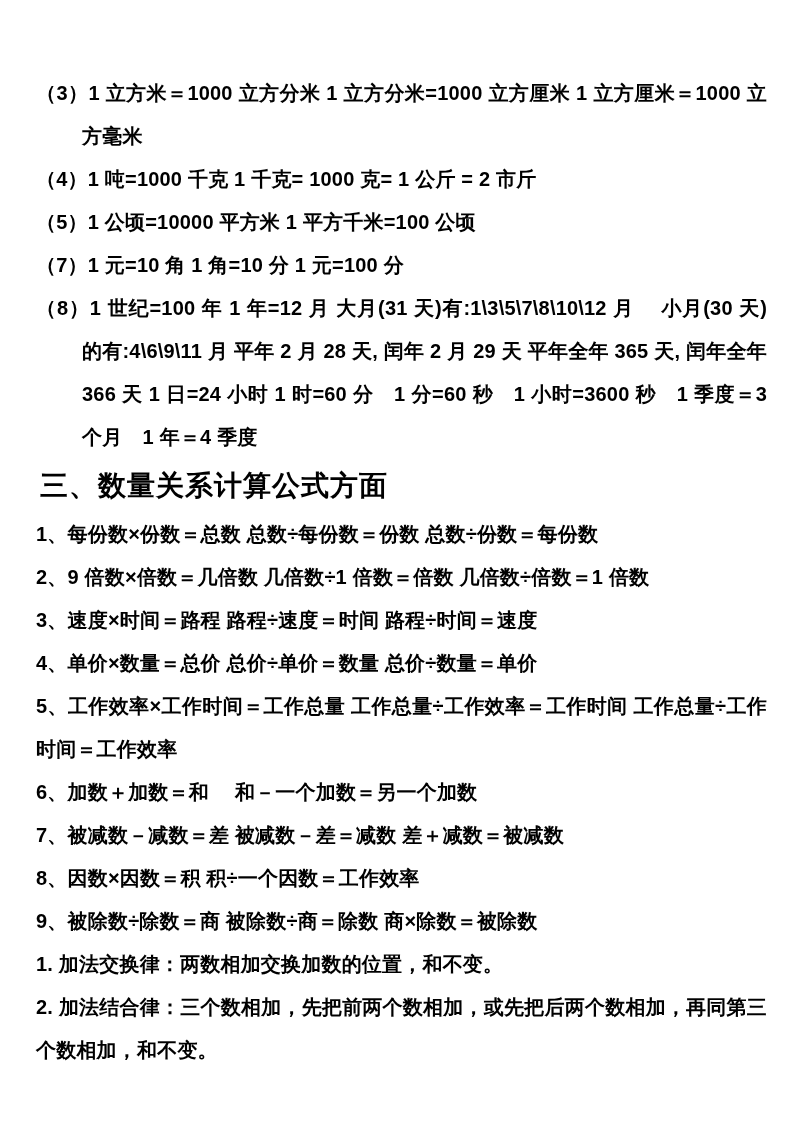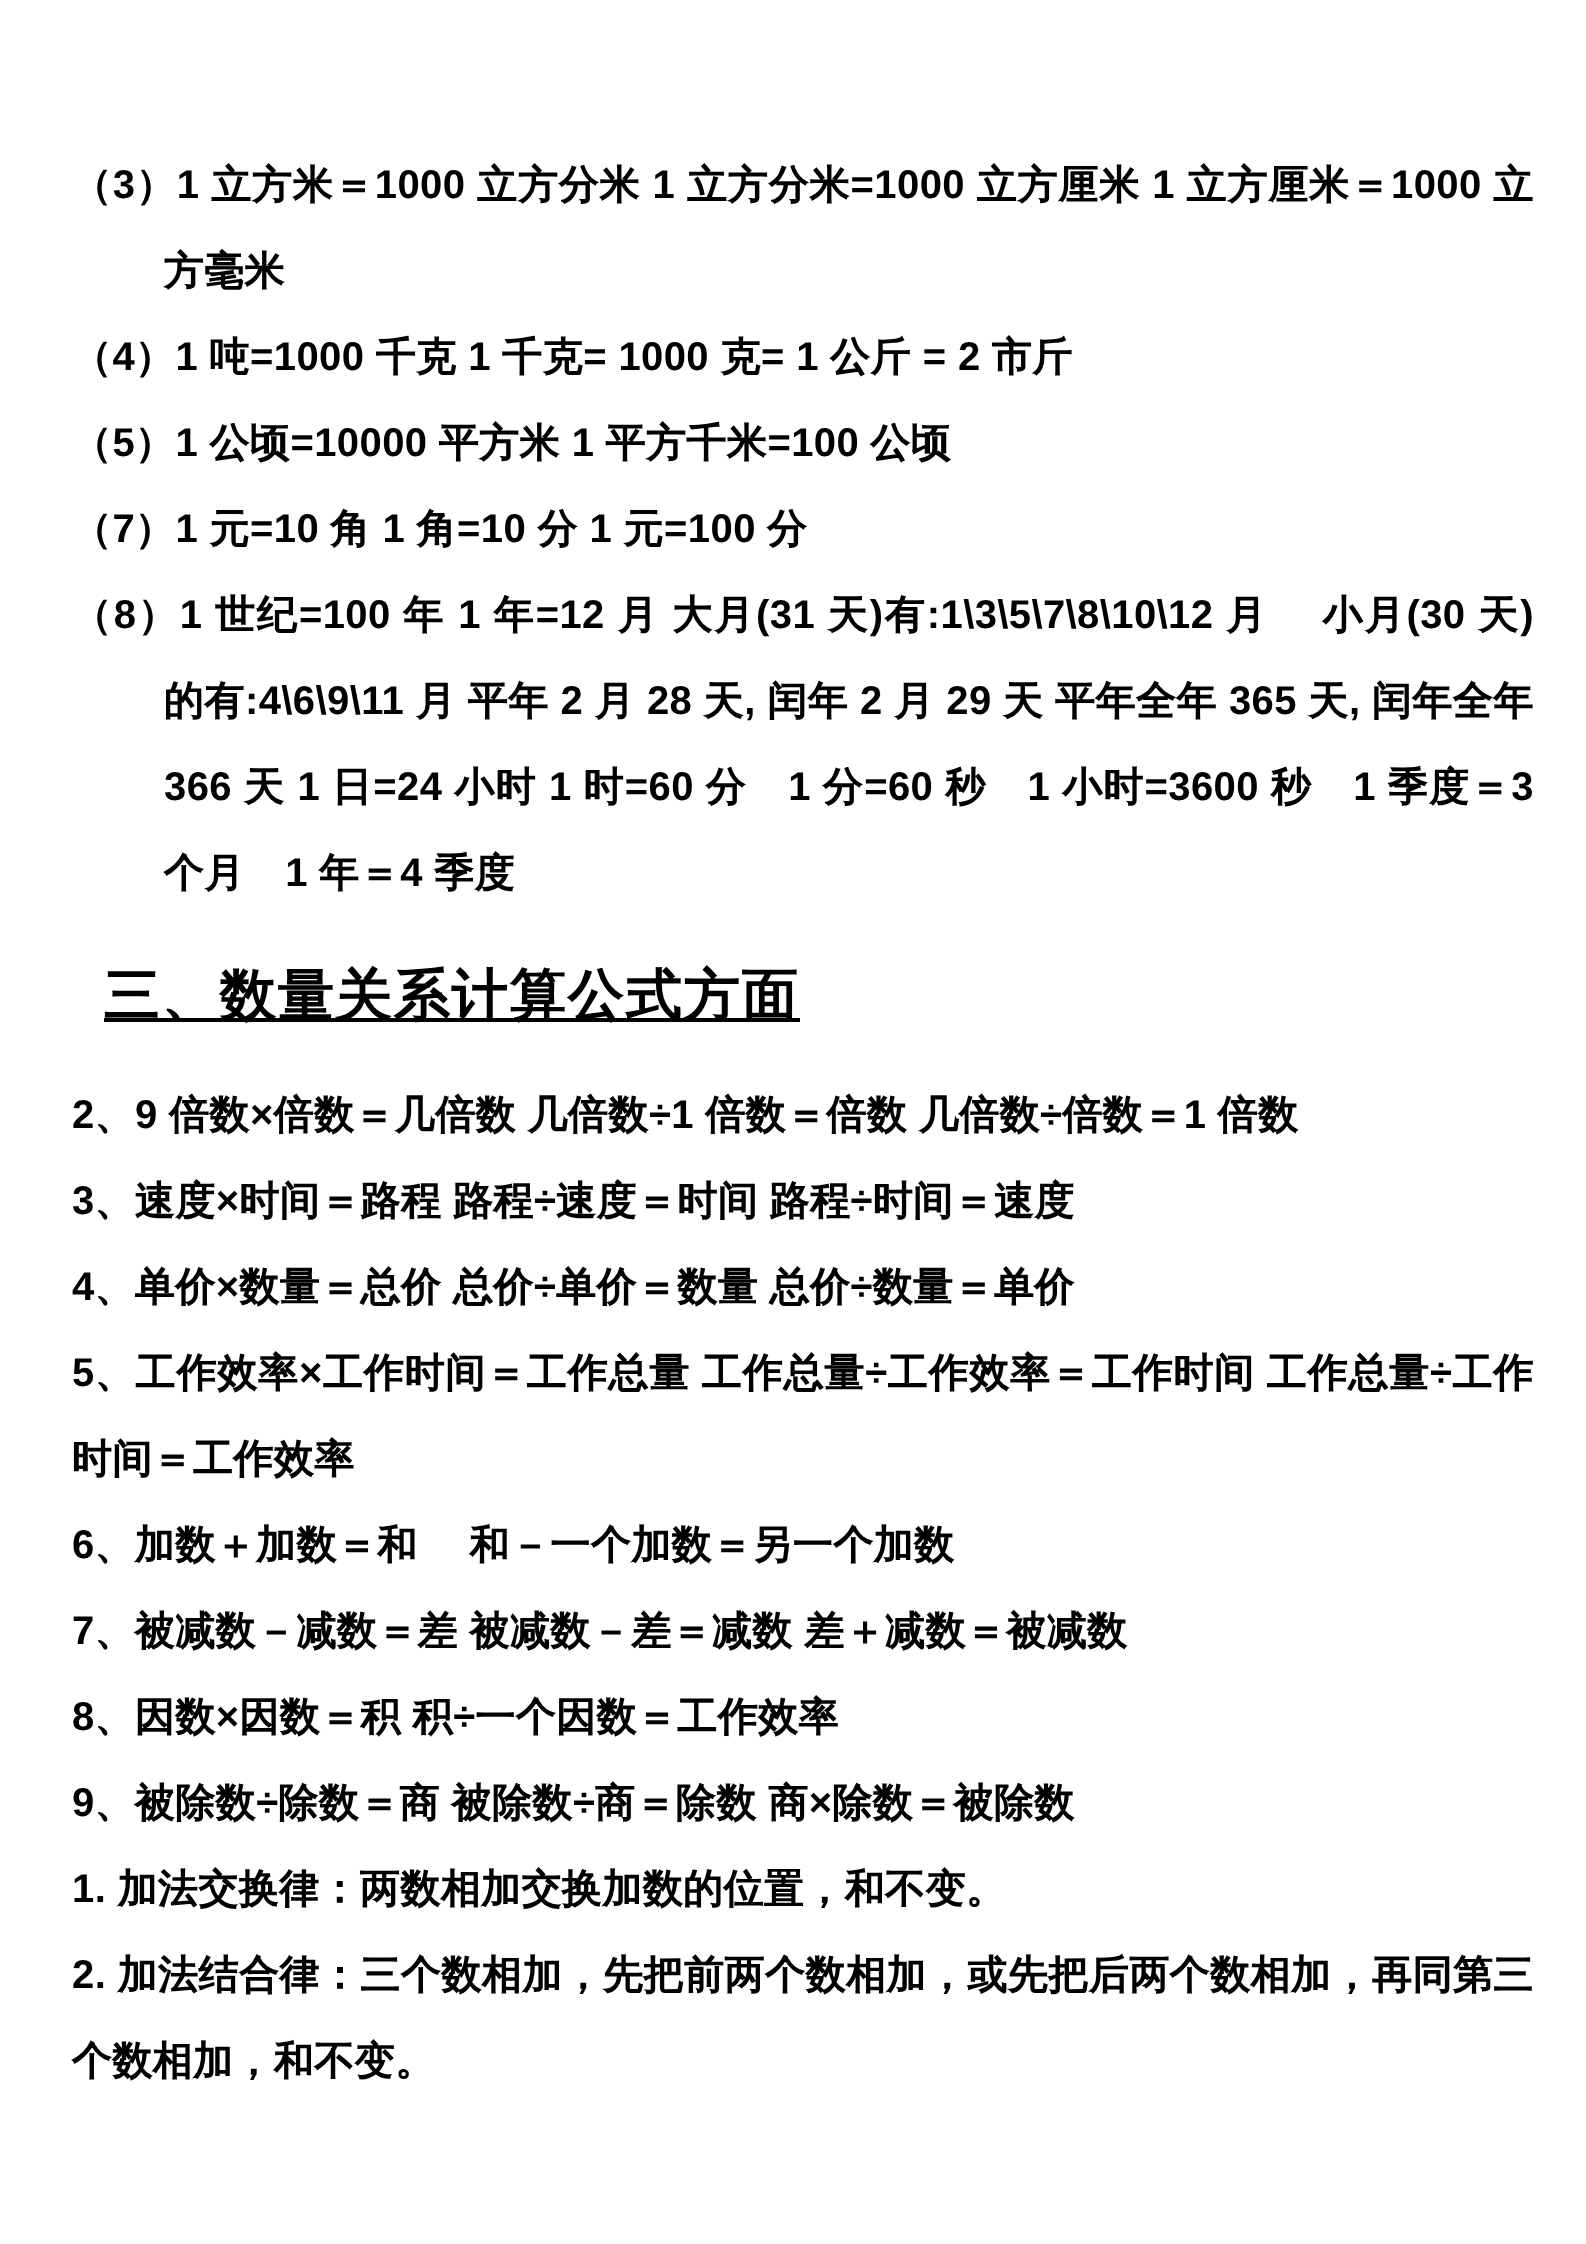--- a/index.html
+++ b/index.html
@@ -28,26 +28,25 @@
     font-weight: 700;
     line-height: 43px;
     text-align: justify;
     letter-spacing: 0.2px;
   }
   p.item.hang {
     padding-left: 46px;
     text-indent: -46px;
   }
   h2.section-heading {
-    margin: 16px;
+    margin: 4px;
     font-size: 28px;
     font-weight: 800;
     line-height: 46px;
     letter-spacing: 1px;
-    text-decoration: underline;
   }
   .num { white-space: pre; }
 </style>
 </head>
 <body>
 
 <div class="page">
   <div class="content">
 
     <p class="item hang"><span class="num">（3）</span><span>1 立方米＝1000 立方分米 1 立方分米=1000 立方厘米 1 立方厘米＝1000 立方毫米</span></p>
@@ -56,20 +55,21 @@
 
     <p class="item hang"><span class="num">（5）</span><span>1 公顷=10000 平方米 1 平方千米=100 公顷</span></p>
 
 
     <p class="item hang"><span class="num">（7）</span><span>1 元=10 角 1 角=10 分 1 元=100 分</span></p>
 
     <p class="item hang"><span class="num">（8）</span><span>1 世纪=100 年  1 年=12 月  大月(31 天)有:1\3\5\7\8\10\12 月　 小月(30 天)的有:4\6\9\11 月  平年 2 月 28 天,  闰年 2 月 29 天  平年全年 365 天,  闰年全年 366 天  1 日=24 小时  1 时=60 分　1 分=60 秒　1 小时=3600 秒　1 季度＝3 个月　1 年＝4 季度</span></p>
 
     <h2 class="section-heading">三、数量关系计算公式方面</h2>
 
+    <p class="item"><span class="num">1、</span><span>每份数×份数＝总数 总数÷每份数＝份数 总数÷份数＝每份数</span></p>
 
     <p class="item"><span class="num">2、</span><span>9 倍数×倍数＝几倍数 几倍数÷1 倍数＝倍数 几倍数÷倍数＝1 倍数</span></p>
 
     <p class="item"><span class="num">3、</span><span>速度×时间＝路程 路程÷速度＝时间 路程÷时间＝速度</span></p>
 
     <p class="item"><span class="num">4、</span><span>单价×数量＝总价 总价÷单价＝数量 总价÷数量＝单价</span></p>
 
     <p class="item"><span class="num">5、</span><span>工作效率×工作时间＝工作总量 工作总量÷工作效率＝工作时间 工作总量÷工作时间＝工作效率</span></p>
 
     <p class="item"><span class="num">6、</span><span>加数＋加数＝和　 和－一个加数＝另一个加数</span></p>

